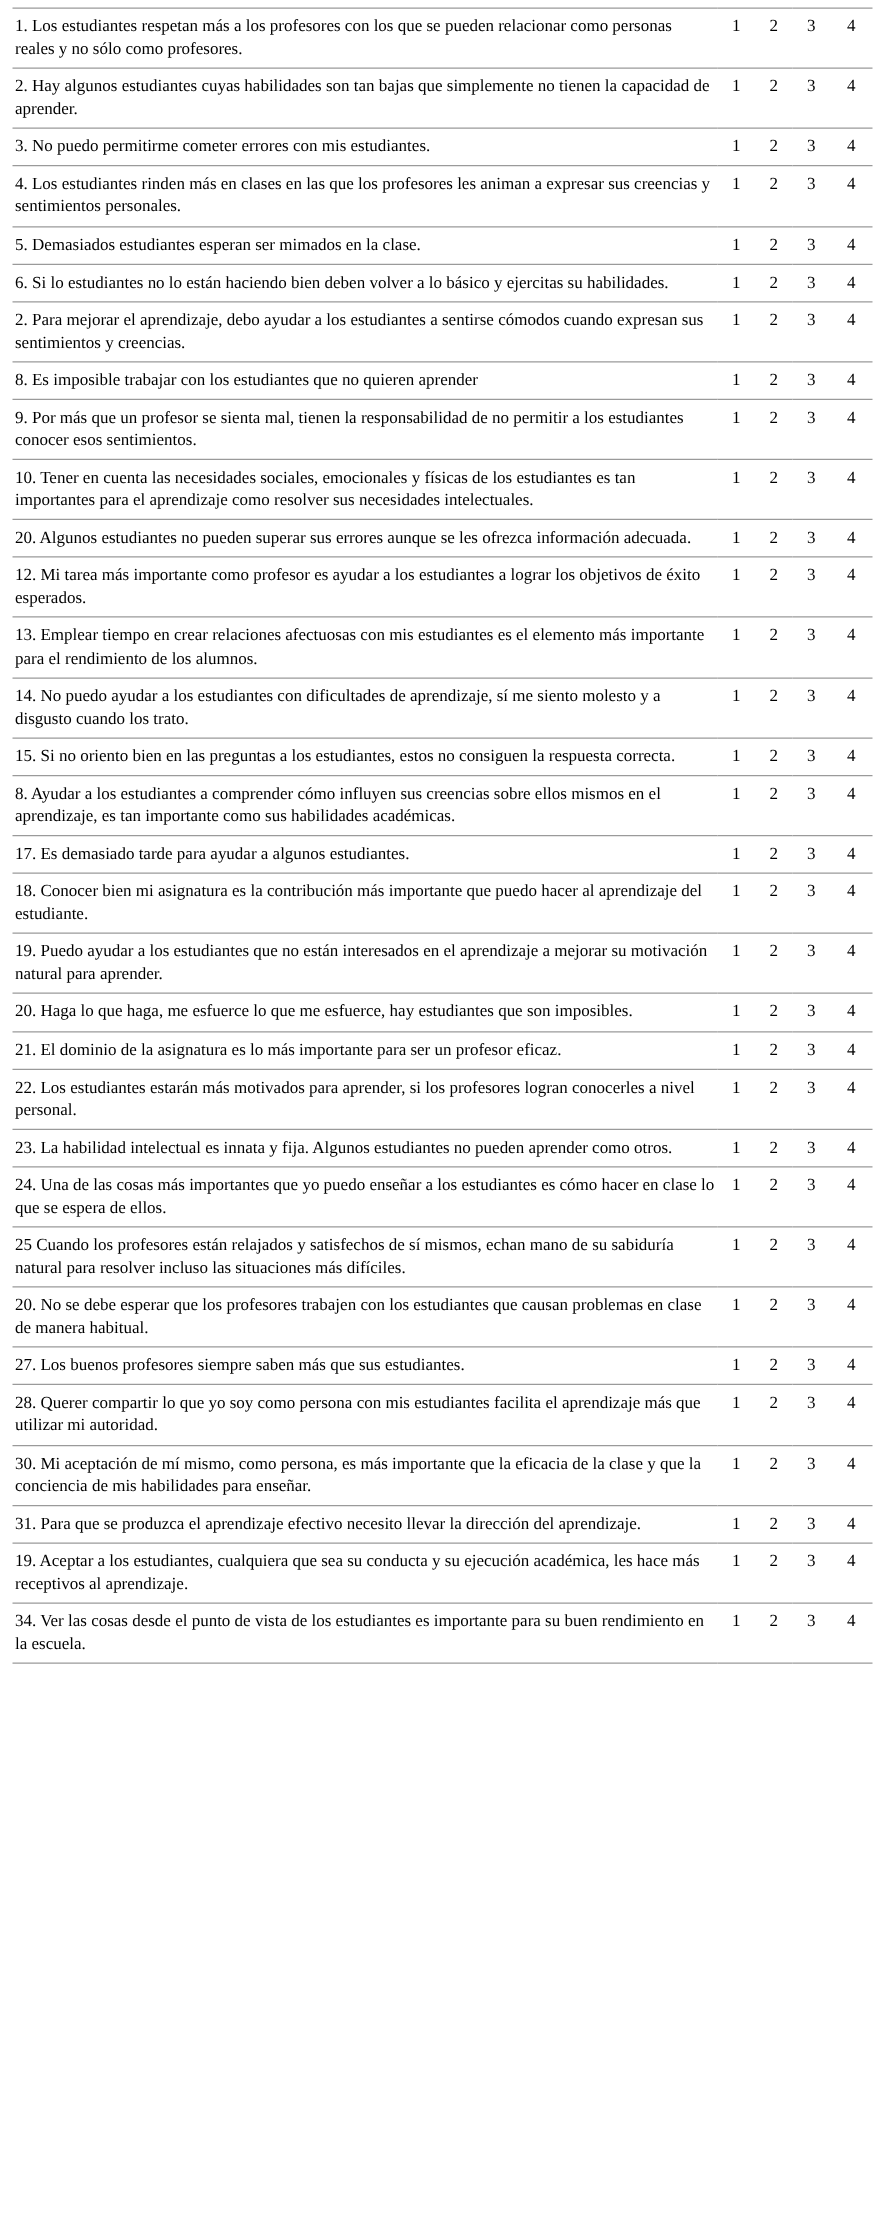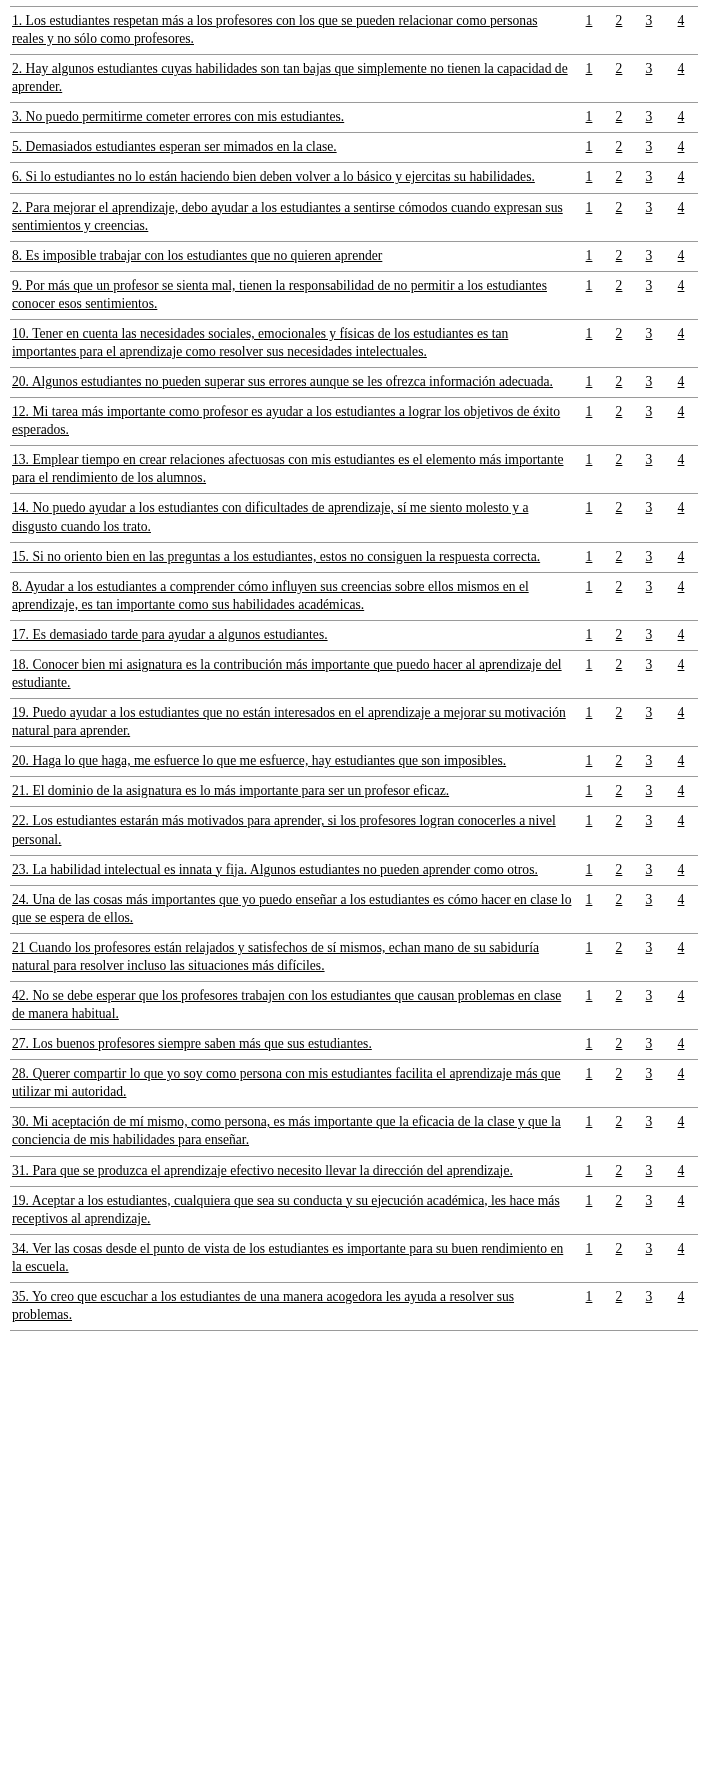--- a/index.html
+++ b/index.html
@@ -14,21 +14,20 @@
   }
   .page {
     width: 708px;
     box-sizing: border-box;
     padding: 6px 10px 10px 10px;
   }
   table.questionnaire {
     width: 100%;
     border-collapse: collapse;
     table-layout: fixed;
-    text-decoration: underline;
   }
   table.questionnaire tr {
     vertical-align: top;
   }
   table.questionnaire td {
     border-top: 1px solid #9a9a9a;
     border-bottom: 1px solid #9a9a9a;
     padding: 5px 2px 6px 2px;
     font-size: 13.6px;
     line-height: 1.33;
@@ -78,20 +77,27 @@
           <td class="opt">4</td>
         </tr>
         <tr>
           <td class="item-text">3. No puedo permitirme cometer errores con mis estudiantes.</td>
           <td class="opt">1</td>
           <td class="opt">2</td>
           <td class="opt">3</td>
           <td class="opt">4</td>
         </tr>
         <tr>
+          <td class="item-text">4. Los estudiantes rinden más en clases en las que los profesores les animan a expresar sus creencias y  sentimientos personales.</td>
+          <td class="opt">1</td>
+          <td class="opt">2</td>
+          <td class="opt">3</td>
+          <td class="opt">4</td>
+        </tr>
+        <tr>
           <td class="item-text">5. Demasiados estudiantes esperan ser mimados en la clase.</td>
           <td class="opt">1</td>
           <td class="opt">2</td>
           <td class="opt">3</td>
           <td class="opt">4</td>
         </tr>
         <tr>
           <td class="item-text">6. Si lo estudiantes no lo están haciendo bien deben volver a lo básico y ejercitas su habilidades.</td>
           <td class="opt">1</td>
           <td class="opt">2</td>
@@ -218,28 +224,28 @@
           <td class="opt">4</td>
         </tr>
         <tr>
           <td class="item-text">24. Una de las cosas más importantes que yo puedo enseñar a los estudiantes es cómo hacer en clase lo que se espera de ellos.</td>
           <td class="opt">1</td>
           <td class="opt">2</td>
           <td class="opt">3</td>
           <td class="opt">4</td>
         </tr>
         <tr>
-          <td class="item-text">21 Cuando los profesores están relajados y satisfechos de sí mismos, echan mano de su sabiduría natural para resolver incluso las situaciones más difíciles.</td>
-          <td class="opt">1</td>
-          <td class="opt">2</td>
-          <td class="opt">3</td>
-          <td class="opt">4</td>
-        </tr>
-        <tr>
-          <td class="item-text">42. No se debe esperar que los profesores trabajen con los estudiantes que causan problemas en clase de manera habitual.</td>
+          <td class="item-text">25 Cuando los profesores están relajados y satisfechos de sí mismos, echan mano de su sabiduría natural para resolver incluso las situaciones más difíciles.</td>
+          <td class="opt">1</td>
+          <td class="opt">2</td>
+          <td class="opt">3</td>
+          <td class="opt">4</td>
+        </tr>
+        <tr>
+          <td class="item-text">20. No se debe esperar que los profesores trabajen con los estudiantes que causan problemas en clase de manera habitual.</td>
           <td class="opt">1</td>
           <td class="opt">2</td>
           <td class="opt">3</td>
           <td class="opt">4</td>
         </tr>
         <tr>
           <td class="item-text">27. Los buenos profesores siempre saben más que sus estudiantes.</td>
           <td class="opt">1</td>
           <td class="opt">2</td>
           <td class="opt">3</td>
@@ -268,27 +274,20 @@
         </tr>
         <tr>
           <td class="item-text">19. Aceptar a los estudiantes, cualquiera que sea su conducta y su ejecución académica, les hace más receptivos al aprendizaje.</td>
           <td class="opt">1</td>
           <td class="opt">2</td>
           <td class="opt">3</td>
           <td class="opt">4</td>
         </tr>
         <tr>
           <td class="item-text">34. Ver las cosas desde el punto de vista de los estudiantes es importante para su buen rendimiento en la escuela.</td>
-          <td class="opt">1</td>
-          <td class="opt">2</td>
-          <td class="opt">3</td>
-          <td class="opt">4</td>
-        </tr>
-        <tr>
-          <td class="item-text">35. Yo creo que escuchar a los estudiantes de una manera acogedora les ayuda a resolver sus problemas.</td>
           <td class="opt">1</td>
           <td class="opt">2</td>
           <td class="opt">3</td>
           <td class="opt">4</td>
         </tr>
       </tbody>
   </table>
 </div>
 
 </body></html>

